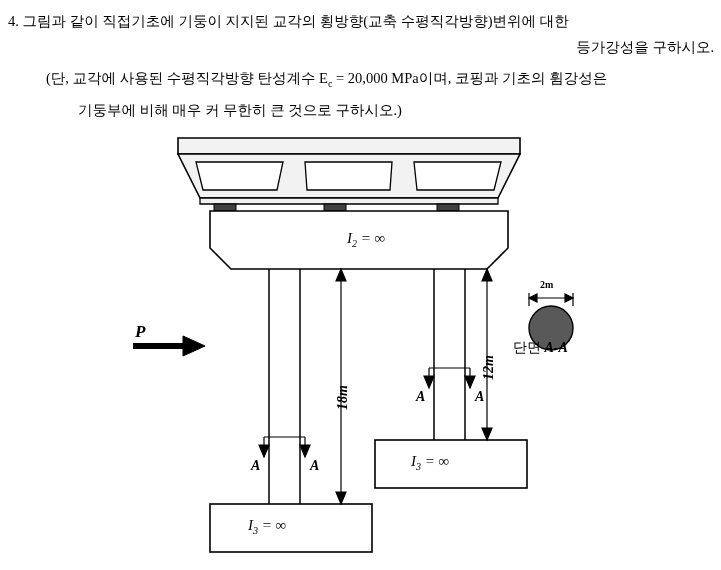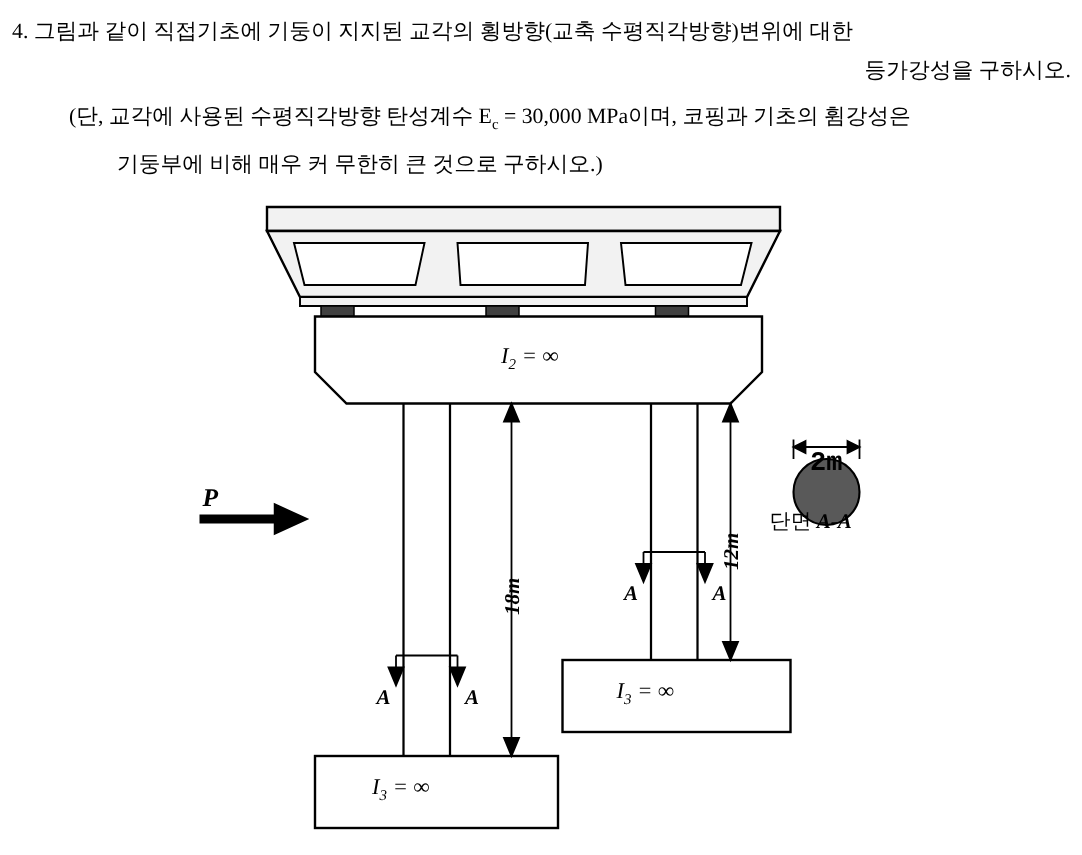--- a/index.html
+++ b/index.html
@@ -70,45 +70,44 @@
     transform: rotate(-90deg);
     transform-origin: left top;
   }
   .dim-txt {
     font-family: "Liberation Serif", serif;
     font-weight: bold;
     font-style: italic;
     font-size: 14px;
   }
   .small-dim {
-    font-family: Liberation Mono, monospace;
+    font-family: Liberation Serif, serif;
     font-weight: bold;
-    font-size: 18px;
-    margin-top: 20px;
+    font-size: 10px;
   }
   .sec-lbl {
     font-family: "Liberation Serif", serif;
     font-size: 14px;
   }
 </style>
 </head>
 <body>
 
 <div class="page">
 
   <div class="q-block">
     <div class="q-line q-line-1">
       <span>4.</span>
       <span>그림과 같이 직접기초에 기둥이 지지된 교각의 횡방향(교축 수평직각방향)변위에 대한</span>
     </div>
     <div class="q-line q-line-2">
       <span>등가강성을 구하시오.</span>
     </div>
     <div class="q-line q-line-3">
-      <span>(단, 교각에 사용된 수평직각방향 탄성계수 E</span><span class="sub">c</span><span> = 30,000 MPa이며, 코핑과 기초의 휨강성은</span>
+      <span>(단, 교각에 사용된 수평직각방향 탄성계수 E</span><span class="sub">c</span><span> = 20,000 MPa이며, 코핑과 기초의 휨강성은</span>
     </div>
     <div class="q-line q-line-4">
       <span>기둥부에 비해 매우 커 무한히 큰 것으로 구하시오.)</span>
     </div>
   </div>
 
   <div class="figure">
 
     <svg class="fig-svg" width="721" height="440" viewBox="0 0 721 440">
 
@@ -192,21 +191,21 @@
         <line x1="529" y1="168" x2="573" y2="168"></line>
         <line x1="529" y1="163" x2="529" y2="176"></line>
         <line x1="573" y1="163" x2="573" y2="176"></line>
         <path d="M 537 164 L 529 168 L 537 172 Z"></path>
         <path d="M 565 164 L 573 168 L 565 172 Z"></path>
       </g>
     </svg>
 
     <div class="lbl lbl-bold-i" style="left:135px; top:192px; font-size:17px;">P</div>
 
-    <div class="lbl lbl-i" style="left:334px; top:100px;">
+    <div class="lbl lbl-i" style="left:347px; top:100px;">
       <span>I</span><span class="s">2</span>
       <span>= ∞</span>
     </div>
 
     <div class="lbl lbl-i" style="left:248px; top:387px;">
       <span>I</span><span class="s">3</span>
       <span>= ∞</span>
     </div>
 
     <div class="lbl lbl-i" style="left:411px; top:323px;">

